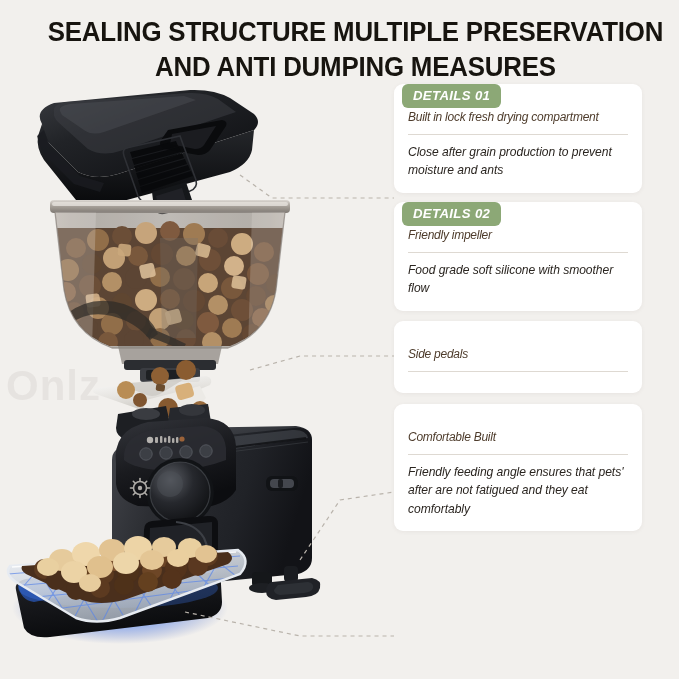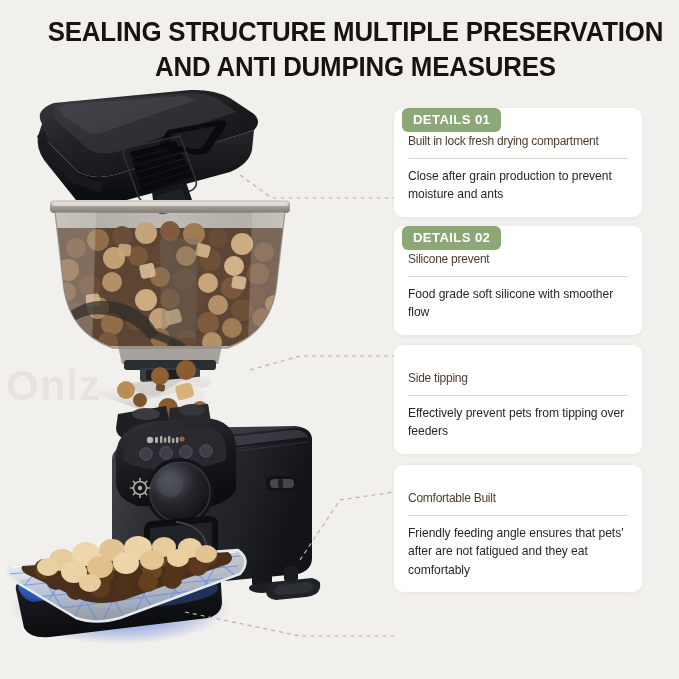--- a/index.html
+++ b/index.html
@@ -67,23 +67,24 @@
     left: 0; top: 0;
     width: 679px; height: 679px;
     z-index: 8;
     pointer-events: none;
   }
 
   
   #cards-column {
     position: absolute;
     left: 394px;
-    top: 108px;
+    top: 84px;
     width: 248px;
     z-index: 20;
+    font-style: italic;
   }
   .detail-card {
     position: relative;
     margin-bottom: 8px;
   }
   .card-body {
     background: #ffffff;
     border-radius: 9px;
     padding: 26px 14px 12px 14px;
     box-shadow: 0 1px 4px rgba(90,80,70,0.065);
@@ -548,31 +549,30 @@
     <div class="card-body">
       <div class="card-heading">Built in lock fresh drying compartment</div>
       <hr class="card-divider">
       <div class="card-text">Close after grain production to prevent moisture and ants</div>
     </div>
   </div>
 
   <div class="detail-card" id="card-2">
     <div class="badge">DETAILS 02</div>
     <div class="card-body">
-      <div class="card-heading">Silicone prevent</div>
+      <div class="card-heading">Friendly impeller</div>
       <hr class="card-divider">
       <div class="card-text">Food grade soft silicone with smoother flow</div>
     </div>
   </div>
 
   <div class="detail-card" id="card-3">
     <div class="card-body">
-      <div class="card-heading">Side tipping</div>
+      <div class="card-heading">Side pedals</div>
       <hr class="card-divider">
-      <div class="card-text">Effectively prevent pets from tipping over feeders</div>
     </div>
   </div>
 
   <div class="detail-card" id="card-4">
     <div class="card-body">
       <div class="card-heading">Comfortable Built</div>
       <hr class="card-divider">
       <div class="card-text">Friendly feeding angle ensures that pets' after are not fatigued and they eat comfortably</div>
     </div>
   </div>

